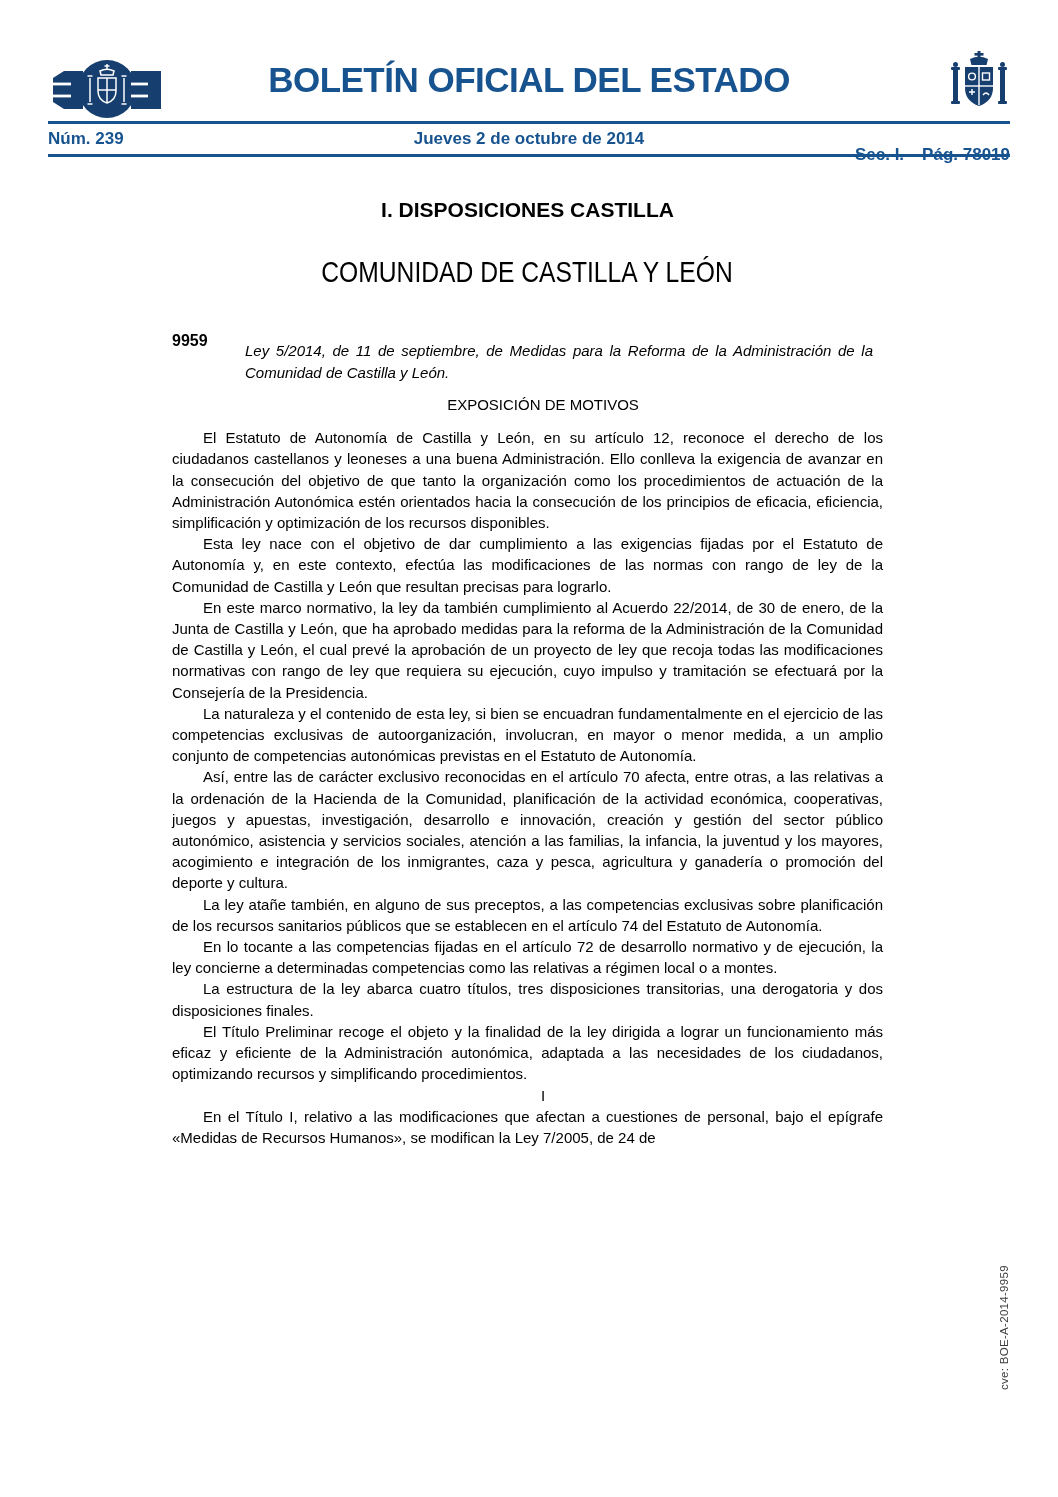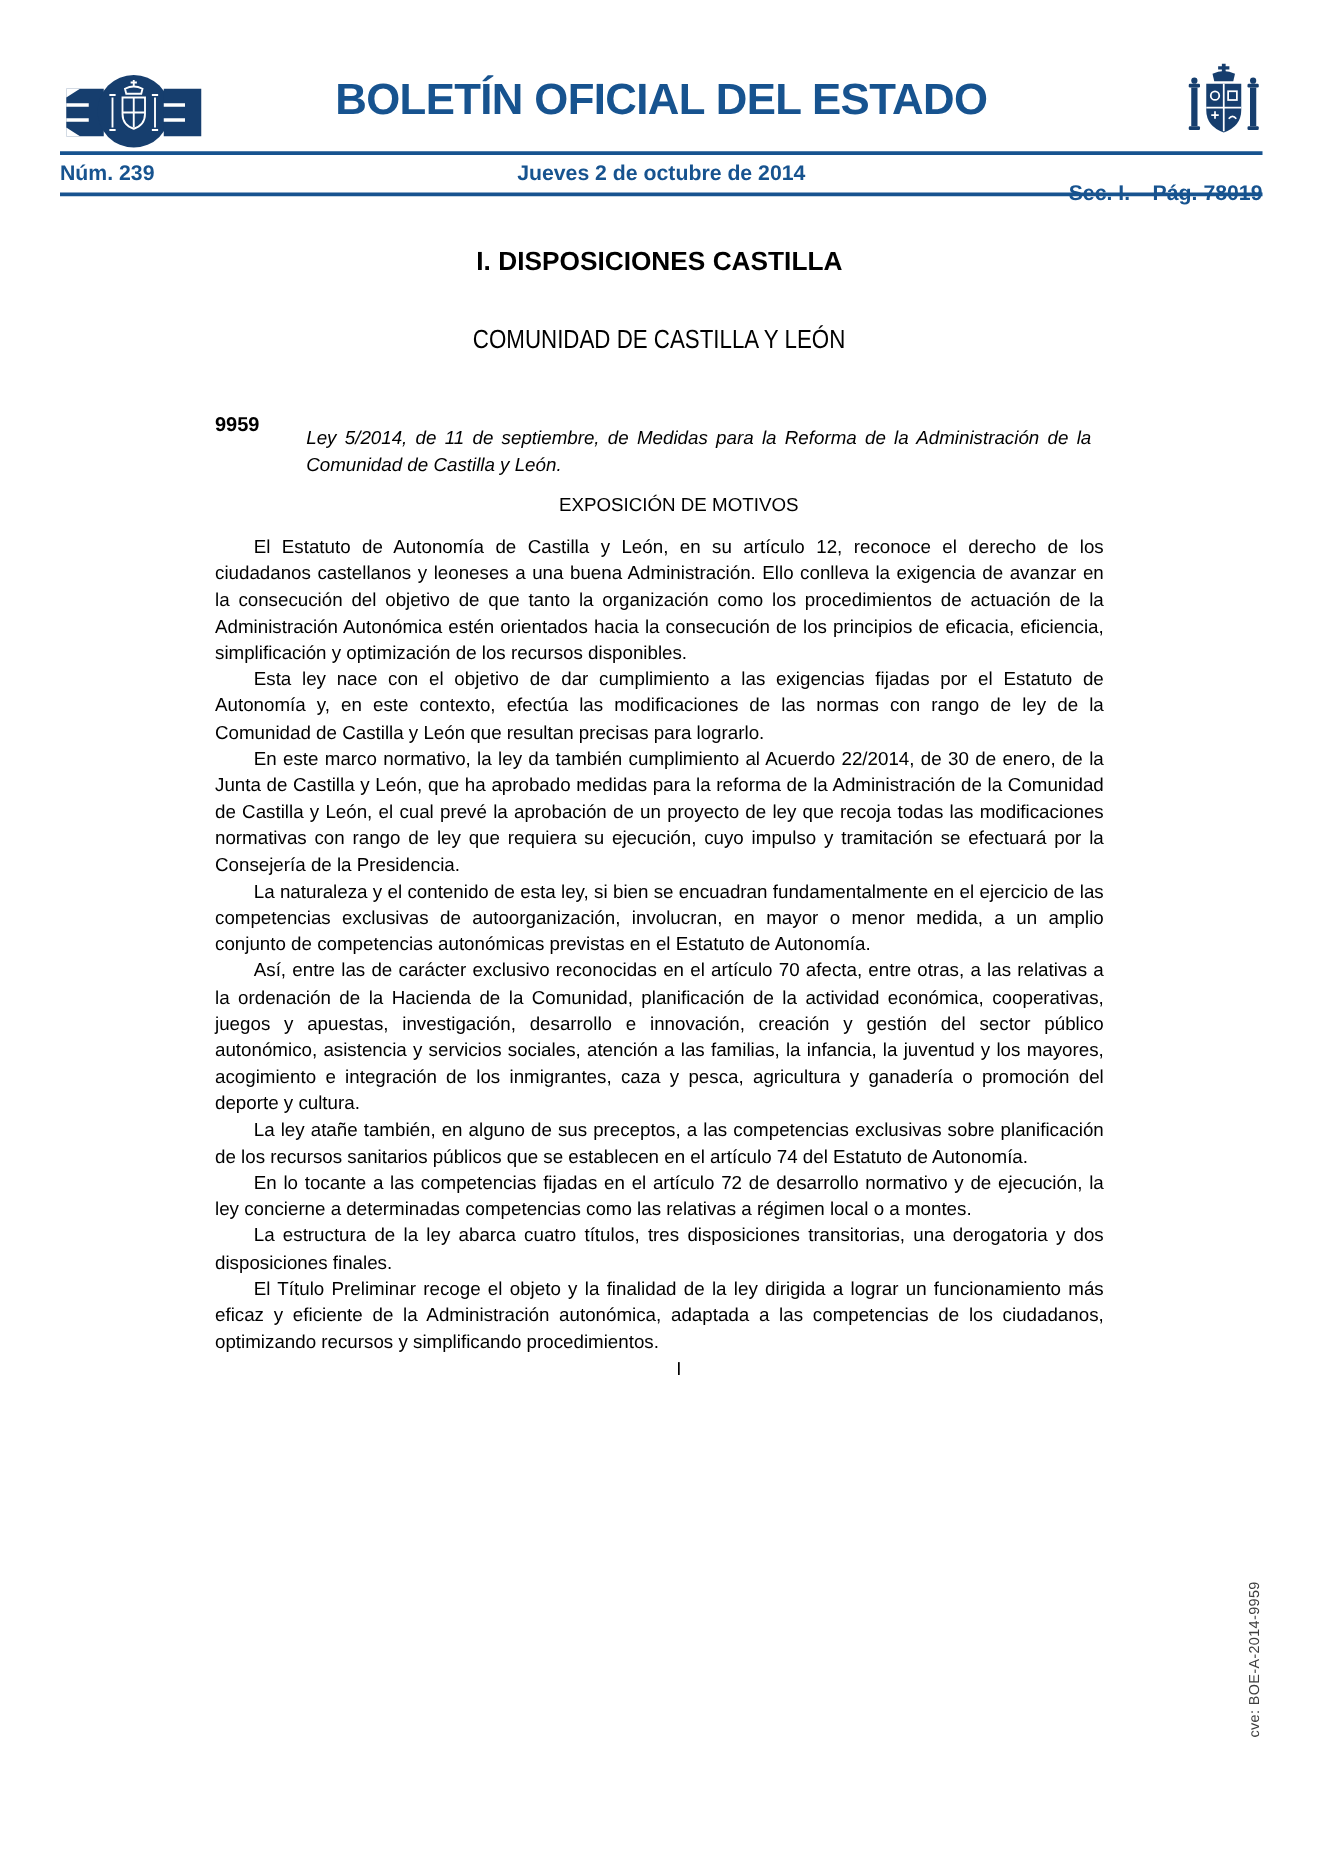--- a/index.html
+++ b/index.html
@@ -36,21 +36,21 @@
   
   .content{
     position:absolute;left:172px;top:0;width:711px;
     font-size:15px;line-height:21.2px;text-align:justify;
   }
   .section-heading{
     margin:198px 0 0;font-size:21px;line-height:24px;font-weight:bold;
     text-align:center;letter-spacing:0;
   }
   .community-heading{
-    margin:35px 0 0;font-size:21px;line-height:30px;font-weight:normal;
+    margin:35px 0 0;font-size:29px;line-height:30px;font-weight:normal;
     text-align:center;white-space:nowrap;
   }
   .condensed{display:inline-block;transform:scaleX(0.85);transform-origin:center;}
   .law-item{display:flex;margin-top:43px;}
   .law-number{flex:none;width:63px;font-weight:bold;font-size:16px;line-height:22px;}
   .law-title{flex:1;margin:10px;font-style:italic;line-height:22px;text-align:justify;}
   p.para{margin:0;text-indent:31px;}
   .intro{margin-top:19px;}
   .motivos-heading{margin-top:26px;text-align:center;text-indent:0;}
   .paragraphs{margin-top:12px;}
@@ -159,23 +159,24 @@
 
     <div class="paragraphs">
         <p class="para">El Estatuto de Autonomía de Castilla y León, en su artículo 12, reconoce el derecho de los ciudadanos castellanos y leoneses a una buena Administración. Ello conlleva la exigencia de avanzar en la consecución del objetivo de que tanto la organización como los procedimientos de actuación de la Administración Autonómica estén orientados hacia la consecución de los principios de eficacia, eficiencia, simplificación y optimización de los recursos disponibles.</p>
         <p class="para">Esta ley nace con el objetivo de dar cumplimiento a las exigencias fijadas por el Estatuto de Autonomía y, en este contexto, efectúa las modificaciones de las normas con rango de ley de la Comunidad de Castilla y León que resultan precisas para lograrlo.</p>
         <p class="para">En este marco normativo, la ley da también cumplimiento al Acuerdo 22/2014, de 30 de enero, de la Junta de Castilla y León, que ha aprobado medidas para la reforma de la Administración de la Comunidad de Castilla y León, el cual prevé la aprobación de un proyecto de ley que recoja todas las modificaciones normativas con rango de ley que requiera su ejecución, cuyo impulso y tramitación se efectuará por la Consejería de la Presidencia.</p>
         <p class="para">La naturaleza y el contenido de esta ley, si bien se encuadran fundamentalmente en el ejercicio de las competencias exclusivas de autoorganización, involucran, en mayor o menor medida, a un amplio conjunto de competencias autonómicas previstas en el Estatuto de Autonomía.</p>
         <p class="para">Así, entre las de carácter exclusivo reconocidas en el artículo 70 afecta, entre otras, a las relativas a la ordenación de la Hacienda de la Comunidad, planificación de la actividad económica, cooperativas, juegos y apuestas, investigación, desarrollo e innovación, creación y gestión del sector público autonómico, asistencia y servicios sociales, atención a las familias, la infancia, la juventud y los mayores, acogimiento e integración de los inmigrantes, caza y pesca, agricultura y ganadería o promoción del deporte y cultura.</p>
         <p class="para">La ley atañe también, en alguno de sus preceptos, a las competencias exclusivas sobre planificación de los recursos sanitarios públicos que se establecen en el artículo 74 del Estatuto de Autonomía.</p>
         <p class="para">En lo tocante a las competencias fijadas en el artículo 72 de desarrollo normativo y de ejecución, la ley concierne a determinadas competencias como las relativas a régimen local o a montes.</p>
         <p class="para">La estructura de la ley abarca cuatro títulos, tres disposiciones transitorias, una derogatoria y dos disposiciones finales.</p>
-        <p class="para">El Título Preliminar recoge el objeto y la finalidad de la ley dirigida a lograr un funcionamiento más eficaz y eficiente de la Administración autonómica, adaptada a las competencias de los ciudadanos, optimizando recursos y simplificando procedimientos.</p>
+        <p class="para">El Título Preliminar recoge el objeto y la finalidad de la ley dirigida a lograr un funcionamiento más eficaz y eficiente de la Administración autonómica, adaptada a las necesidades de los ciudadanos, optimizando recursos y simplificando procedimientos.</p>
       </div>
 
     <p class="para roman-numeral">I</p>
 
+    <p class="para closing">En el Título I, relativo a las modificaciones que afectan a cuestiones de personal, bajo el epígrafe «Medidas de Recursos Humanos», se modifican la Ley 7/2005, de 24 de</p>
 
   </main>
 
   <div class="cve">cve: BOE-A-2014-9959</div>
 
 </div>
 
 </body></html>

